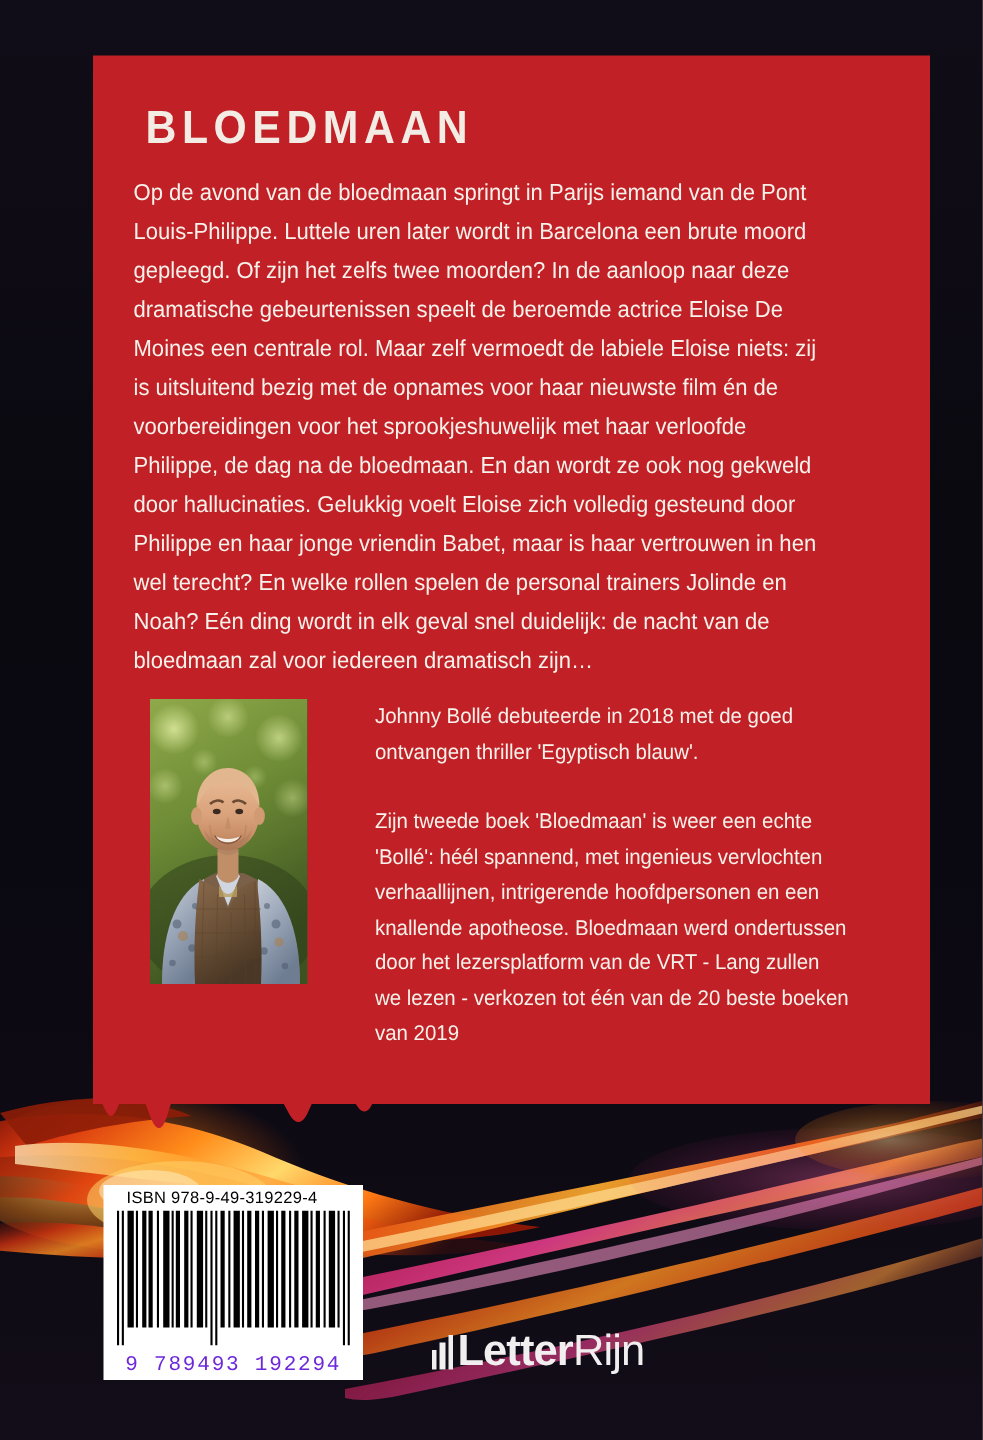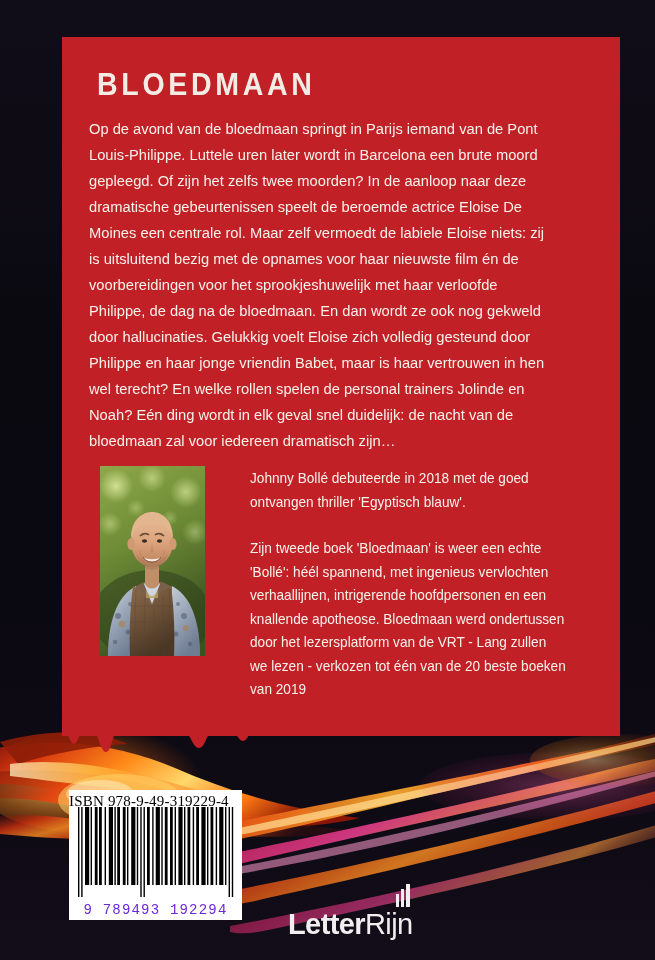--- a/index.html
+++ b/index.html
@@ -126,22 +126,22 @@
     height: 130px;
     background: #ffffff;
     padding: 0;
   }
   .barcode-isbn {
     position: absolute;
     left: 0;
     top: 3px;
     width: 158px;
     text-align: center;
-    font-family: Liberation Serif, serif;
-    font-size: 15px;
+    font-family: Liberation Sans, sans-serif;
+    font-size: 11px;
     letter-spacing: 0.2px;
     color: #000;
     white-space: nowrap;
   }
   .barcode-bars {
     position: absolute;
     left: 9px;
     top: 17px;
     width: 156px;
     height: 90px;
@@ -160,21 +160,20 @@
   }
 
   
   .logo {
     position: absolute;
     left: 288px;
     top: 884px;
     height: 32px;
     display: flex;
     align-items: flex-end;
-    flex-direction: column;
   }
   .logo-bars {
     display: flex;
     align-items: flex-end;
     gap: 2.2px;
     margin-right: 3px;
     padding-bottom: 3px;
   }
   .logo-bars i {
     display: block;

